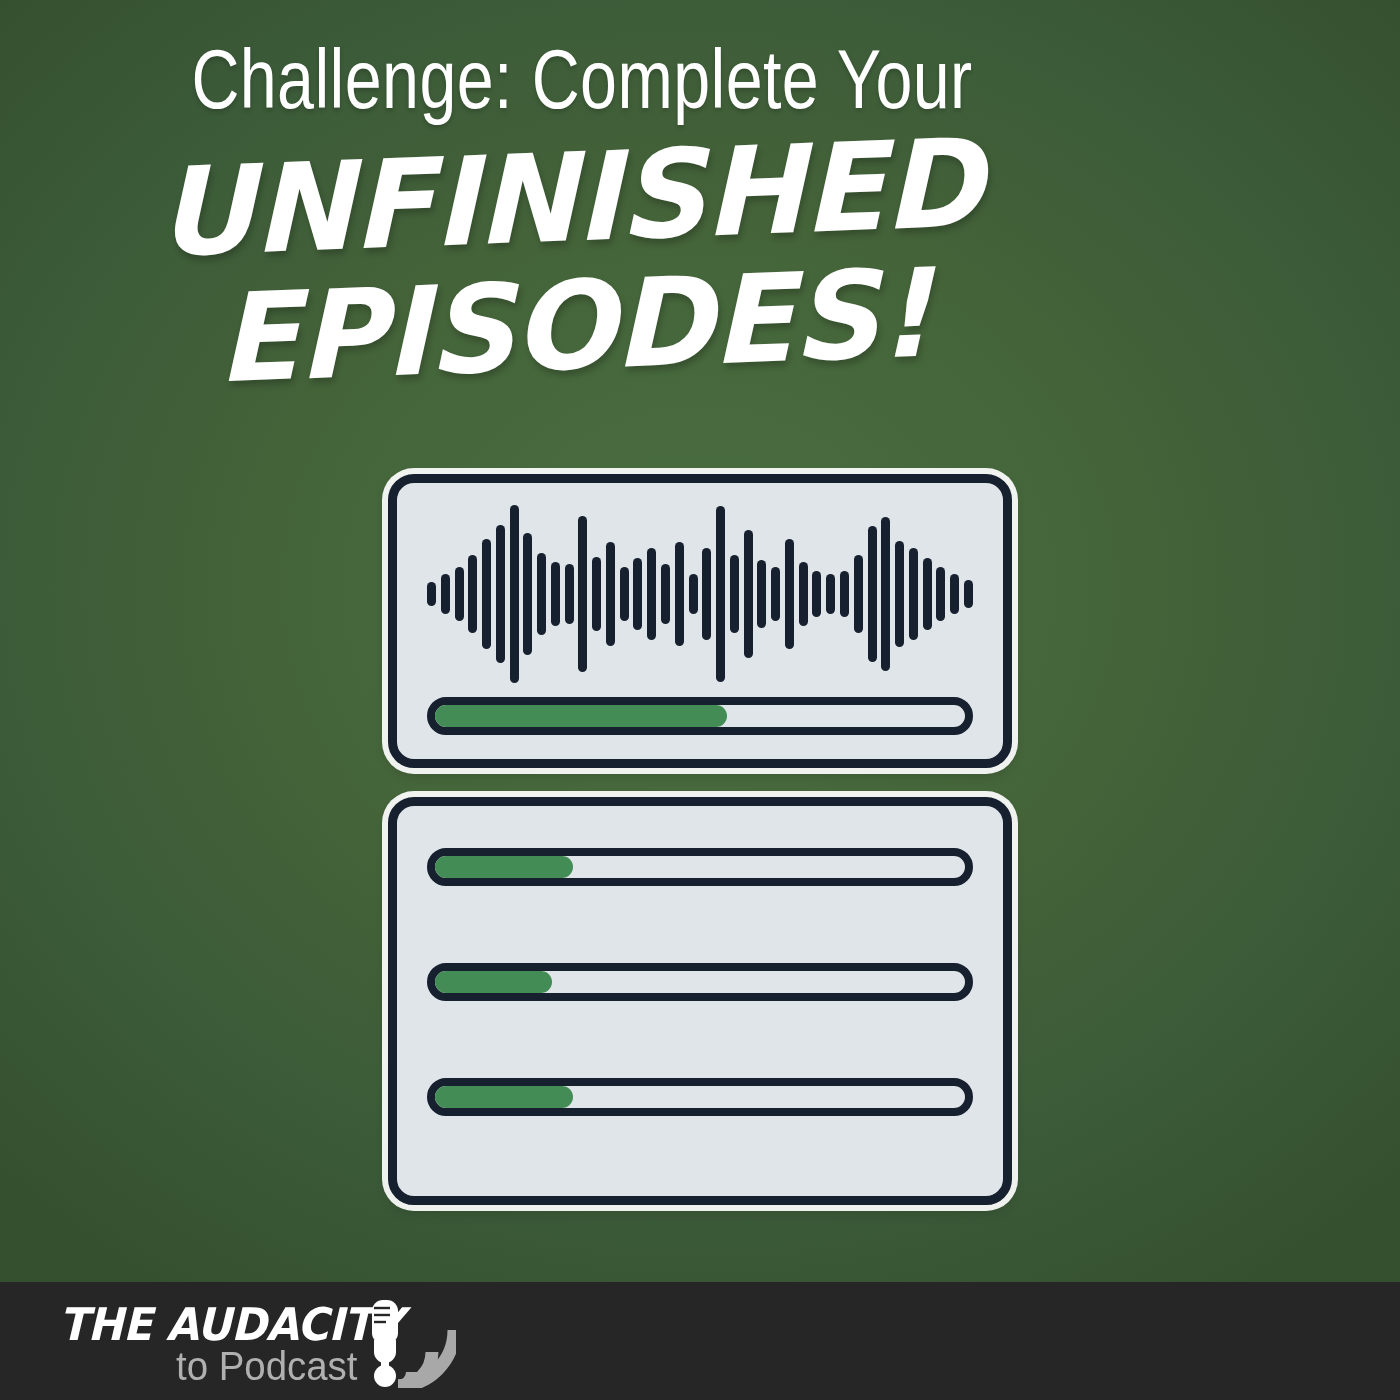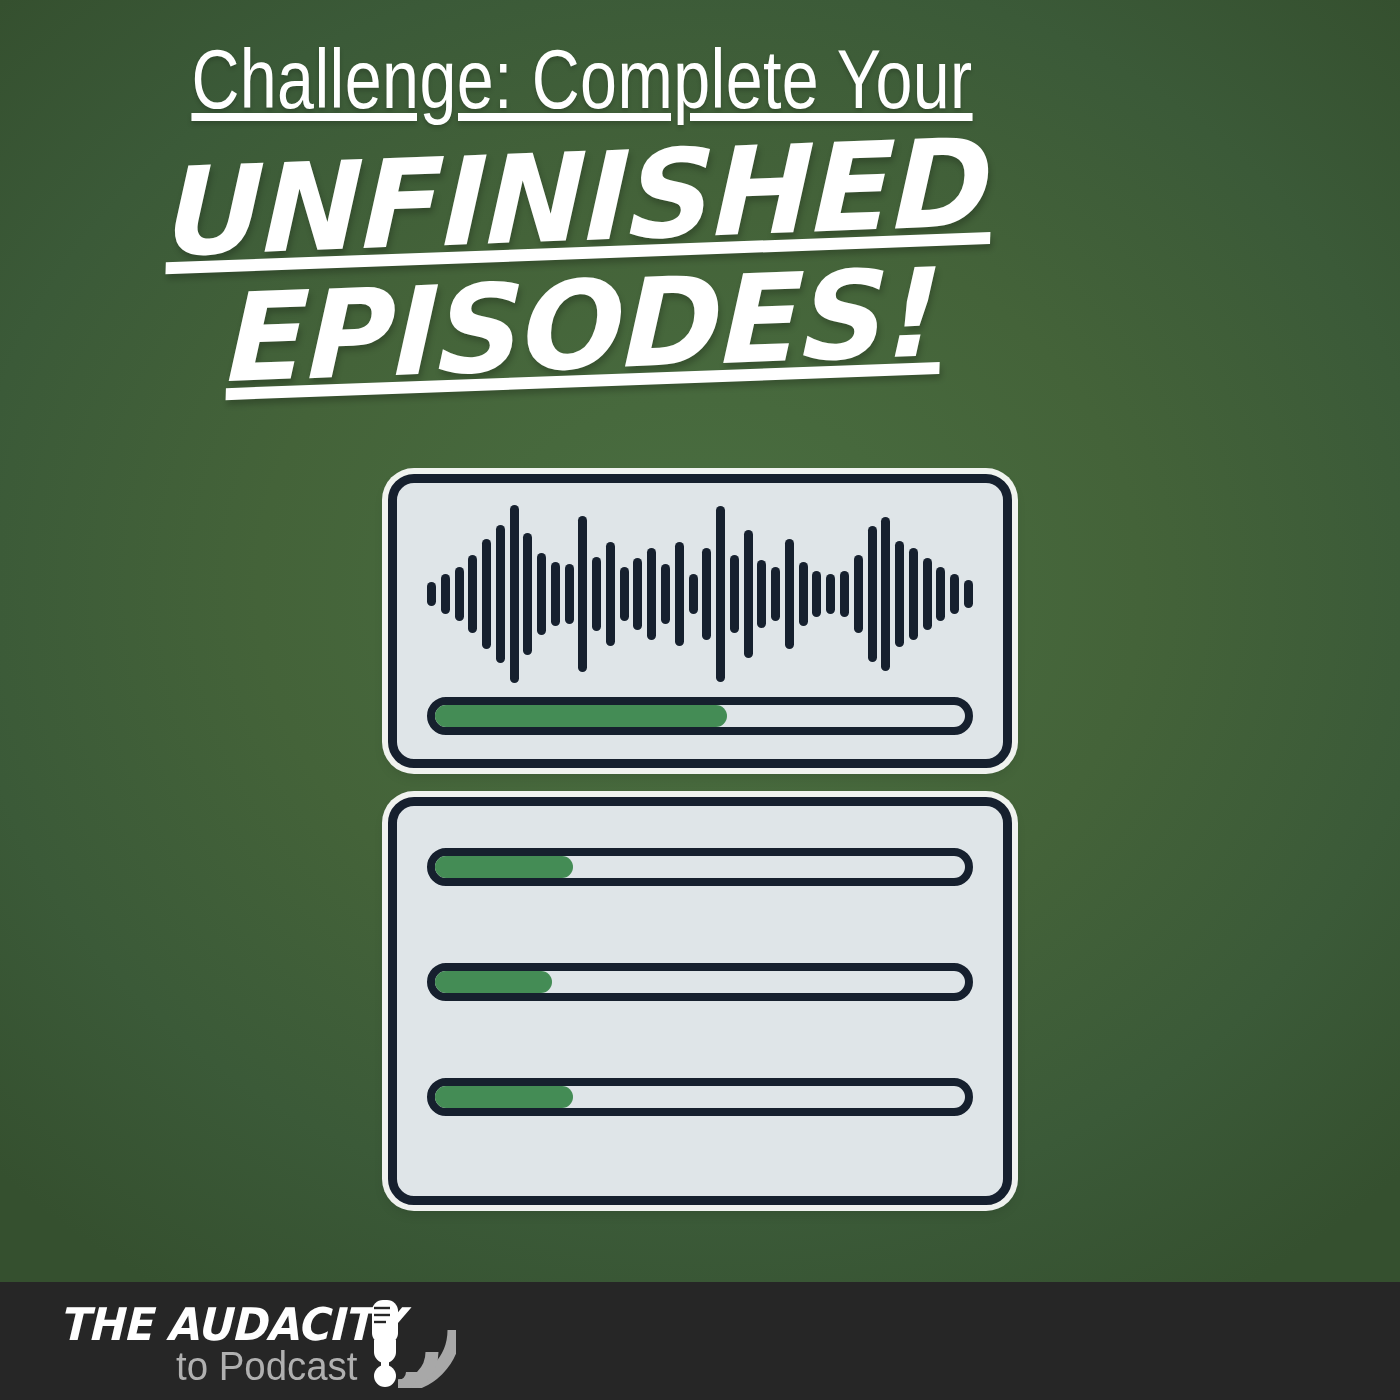--- a/index.html
+++ b/index.html
@@ -19,21 +19,20 @@
     overflow:hidden;
   }
 
   
   .title-wrap {
     position:absolute;
     left:0; top:38px;
     width:1164px;
     text-align:center;
     color:#ffffff;
-    text-decoration:underline;
   }
 
   .title-line1 {
     font-family:"Liberation Sans", sans-serif;
     font-size:83px;
     font-weight:400;
     letter-spacing:0.5px;
     line-height:1.0;
     transform:scaleX(0.80);
     transform-origin:center top;

